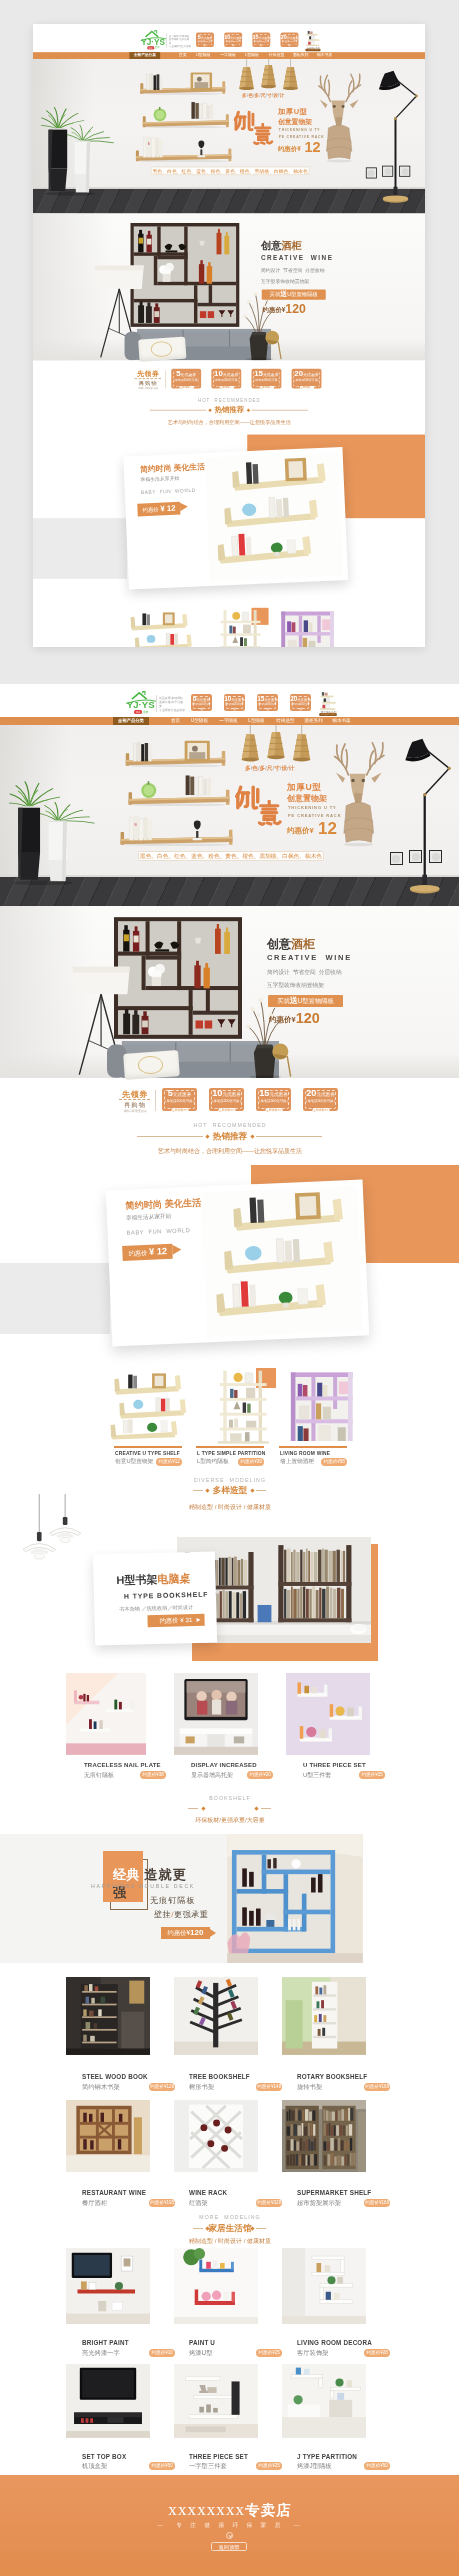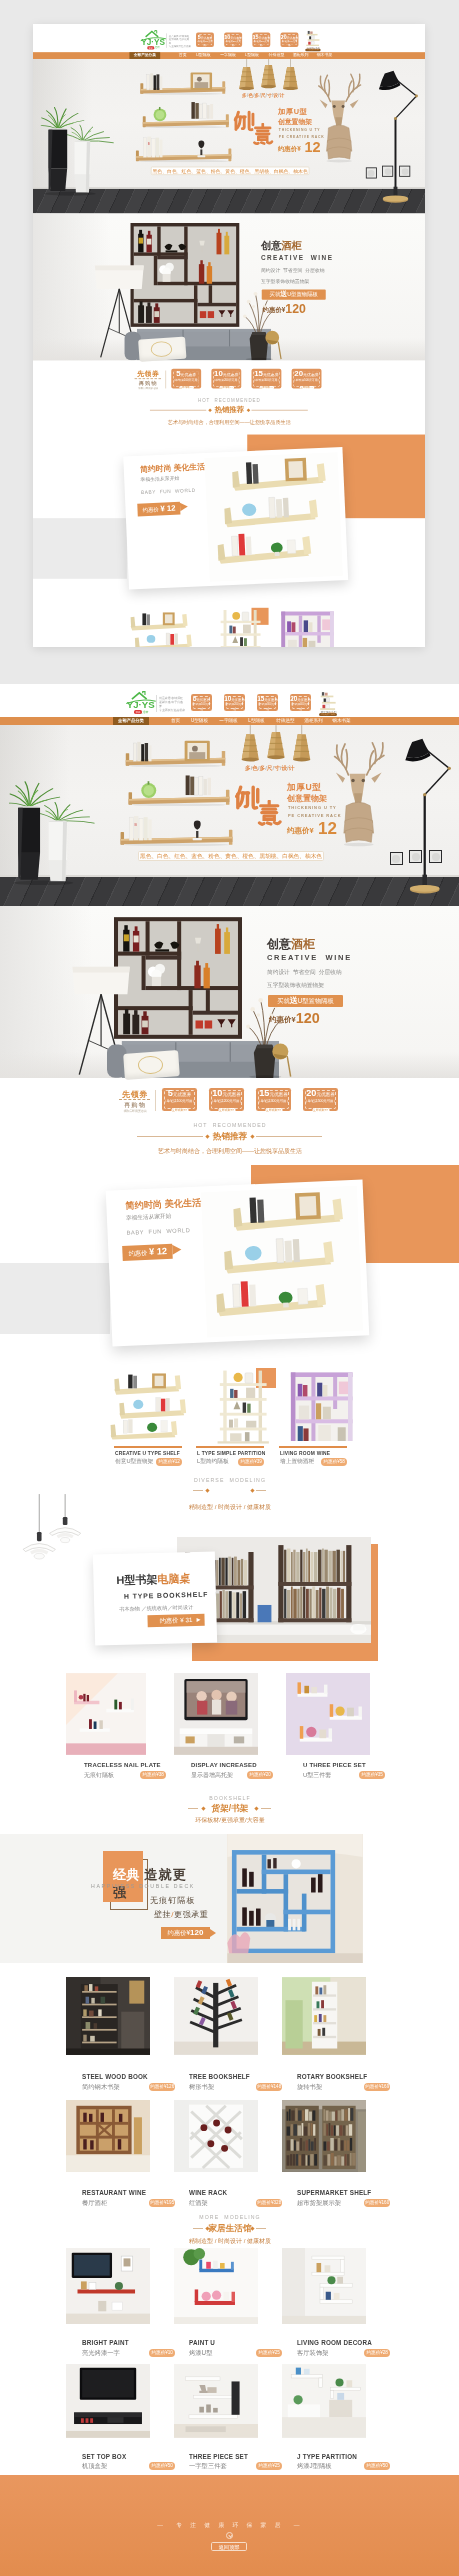--- a/index.html
+++ b/index.html
@@ -1261,20 +1261,21 @@
 <div class="abs cap2" style="left:197px;top:774px;font-size:5.7px">L型简约隔板</div>
 <div class="pill" style="left:238px;top:774px;width:26.4px">约惠价¥39</div>
 
 <div class="abs" style="left:279px;top:762px;width:68px;height:2.3px;background:#e08d4a"></div>
 <div class="abs cap1" style="left:280px;top:767px;font-size:4.9px">LIVING ROOM WINE</div>
 <div class="abs cap2" style="left:280px;top:774px;font-size:5.7px">墙上置物酒柜</div>
 <div class="pill" style="left:321px;top:774px;width:26.4px">约惠价¥58</div>
 
 <div class="dcaps" style="left:0;top:793px">DIVERSE&nbsp;&nbsp;MODELING</div>
 
+<div class="dmain" style="left:0;top:801px">多样造型</div>
 <div class="dline" style="left:193px;top:806px;width:10.3px"></div>
 <div class="dline" style="left:256px;top:806px;width:10.3px"></div>
 <div class="ddiamond" style="left:206px;top:805px"></div>
 <div class="ddiamond" style="left:251px;top:805px"></div>
 
 <div class="dtag" style="left:0;top:819px">精制造型 / 时尚设计 / 健康材质</div>
 
 <div class="abs" style="left:22px;top:810px;width:69px;height:72px">
 <svg width="69" height="72" viewBox="0 0 120 125">
 <line x1="30" y1="0" x2="30" y2="75" stroke="#8a8a88" stroke-width="1.3"></line>
@@ -1472,21 +1473,20 @@
 <div class="abs cap1" style="left:191px;top:1078px;font-size:6px">DISPLAY INCREASED</div>
 <div class="abs cap2" style="left:191px;top:1087px;font-size:6px">显示器增高托架</div>
 <div class="pill" style="left:247px;top:1087px;width:26.4px">约惠价¥20</div>
 
 <div class="abs cap1" style="left:303px;top:1078px;font-size:6px">U THREE PIECE SET</div>
 <div class="abs cap2" style="left:303px;top:1087px;font-size:6px">U型三件套</div>
 <div class="pill" style="left:359px;top:1087px;width:26.4px">约惠价¥35</div>
 
 <div class="dcaps" style="left:0;top:1111px">BOOKSHELF</div>
 
-<div class="dmain" style="left:0;top:1119px">货架/书架</div>
 <div class="dline" style="left:188px;top:1124px;width:10.3px"></div>
 <div class="dline" style="left:261px;top:1124px;width:10.3px"></div>
 <div class="ddiamond" style="left:202px;top:1123px"></div>
 <div class="ddiamond" style="left:255px;top:1123px"></div>
 
 <div class="dtag" style="left:0;top:1132px">环保板材/更强承重/大容量</div>
 
 <div class="abs" style="left:0;top:1150px;width:241px;height:129px;background:#f4f4f2"></div>
 
 <div class="abs" style="left:227px;top:1150px;width:136px;height:129px;background:#efe9e1;overflow:hidden">
@@ -1938,20 +1938,21 @@
 <div class="abs cap1" style="left:189px;top:1769px;font-size:6.3px">THREE PIECE SET</div>
 <div class="abs cap2" style="left:189px;top:1778px;font-size:6.3px">一字型三件套</div>
 <div class="pill" style="left:256px;top:1778px;width:26.4px">约惠价¥25</div>
 
 <div class="abs cap1" style="left:297px;top:1769px;font-size:6.3px">J TYPE PARTITION</div>
 <div class="abs cap2" style="left:297px;top:1778px;font-size:6.3px">烤漆J型隔板</div>
 <div class="pill" style="left:364px;top:1778px;width:26.4px">约惠价¥50</div>
 
 <div class="abs" style="left:0;top:1791px;width:460px;height:102px;background:linear-gradient(180deg,#e9975f,#e28c4e)"></div>
 
+<div class="abs" style="left:0;top:1816px;width:460px;text-align:center;color:#fff;font-family:'Liberation Serif',serif;font-size:17px;letter-spacing:1.1px">xxxxxxxx<span style="font-size:14.4px;font-family:'Liberation Sans',sans-serif;font-weight:bold">专卖店</span></div>
 
 <div class="abs" style="left:0;top:1838px;width:460px;text-align:center;color:#fbe9da;font-size:5.7px;letter-spacing:3.4px">—&nbsp;&nbsp;专 注 健 康 环 保 家 居&nbsp;&nbsp;—</div>
 
 <div class="abs" style="left:226px;top:1848px;width:6.9px;height:6.9px;border:0.6px solid #f6dcc8;border-radius:50%"></div>
 <div class="abs" style="left:229px;top:1850px;width:2.9px;height:2.9px;border-right:0.6px solid #f6dcc8;border-bottom:0.6px solid #f6dcc8;transform:rotate(45deg)"></div>
 
 <div class="abs" style="left:211px;top:1858px;width:36px;height:8.6px;border:0.6px solid #f6dcc8;border-radius:1.7px;color:#fff;font-size:5.2px;line-height:8px;text-align:center">返回顶部</div>
 
 </div>
 </div>

